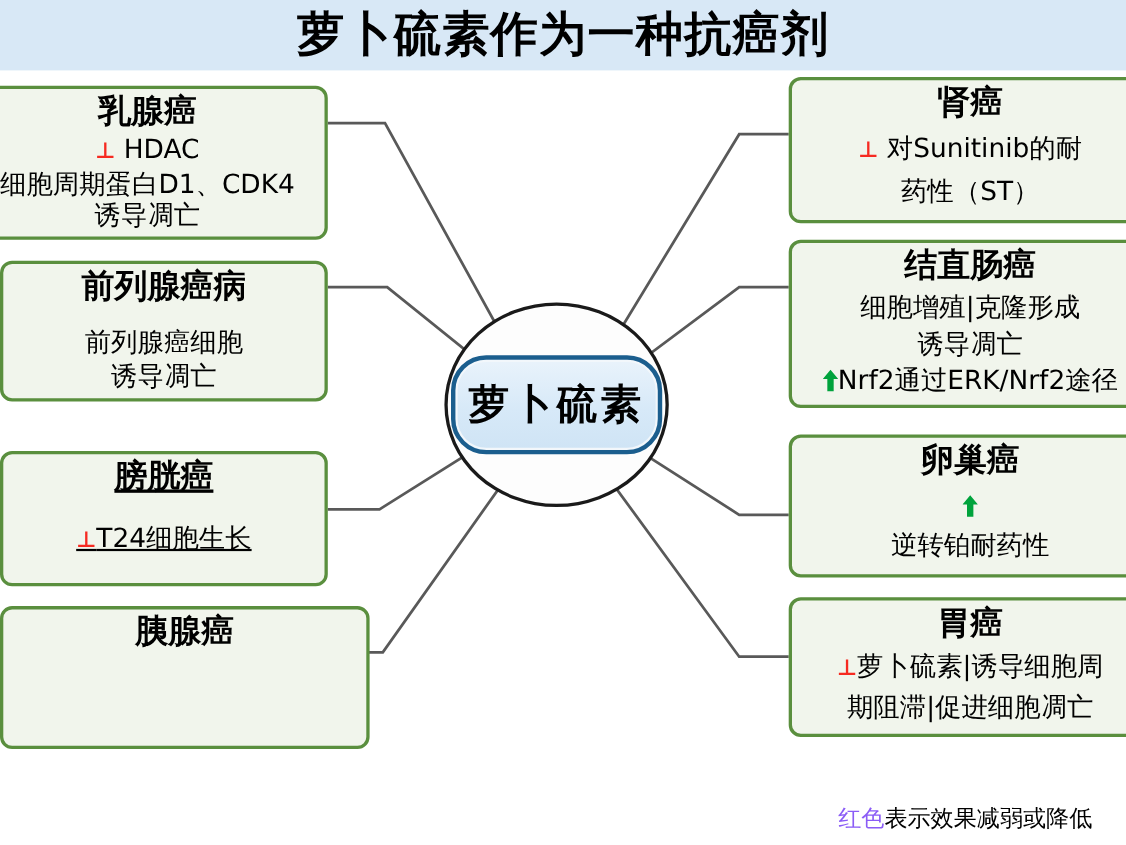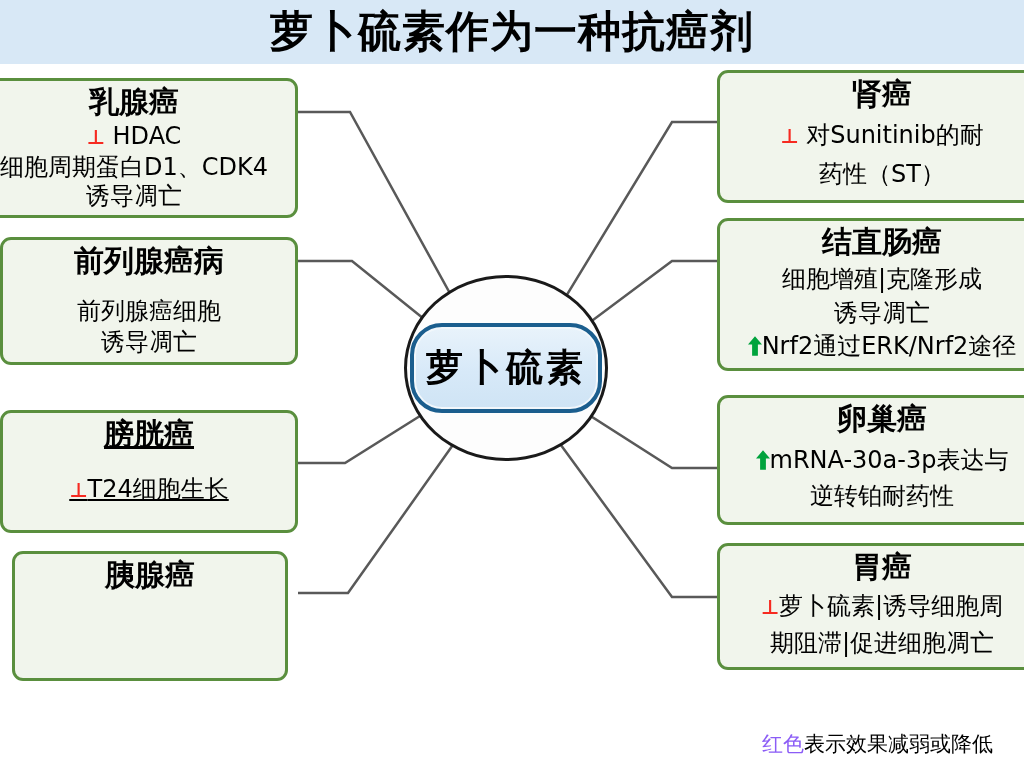--- a/index.html
+++ b/index.html
@@ -28,21 +28,21 @@
   .node-body{flex:1;display:flex;flex-direction:column;justify-content:space-evenly;}
   .bline{
     text-align:center;font-size:24px;line-height:28px;white-space:pre;
   }
   .inhibit{color:#f62a21;font-weight:700;font-size:20px;}
   .uparrow{display:inline-block;vertical-align:-2px;}
   
   #node-breast    {left:-30px;top:78px; width:328px;height:140px;}
   #node-prostate  {left:0px;  top:237px;width:298px;height:128px;gap:15px;}
   #node-bladder   {left:0px;  top:410px;width:298px;height:123px;text-decoration:underline;}
-  #node-pancreas  {left:12px;  top:551px;width:276px;height:130px;}
+  #node-pancreas  {left:0px;  top:551px;width:336px;height:130px;}
   #node-kidney    {left:717px;top:70px; width:330px;height:133px;}
   #node-colorectal{left:717px;top:218px;width:330px;height:153px;}
   #node-ovarian   {left:717px;top:395px;width:330px;height:130px;}
   #node-gastric   {left:717px;top:543px;width:330px;height:127px;}
   
   .ellipse{
     position:absolute;z-index:3;left:404px;top:275px;width:204px;height:186px;
     background:#fdfdfd;border:3px solid #1a1a1a;border-radius:50%;box-sizing:border-box;
     display:flex;align-items:center;justify-content:center;
   }
@@ -125,21 +125,21 @@
             <path d="M7.5 0 L15 9 H10.6 V21 H4.4 V9 H0 Z" fill="#00a33c"></path>
           </svg><span>Nrf2通过ERK/Nrf2途径</span></div>
     </div>
   </div>
 
   <div class="node" id="node-ovarian">
     <div class="node-title">卵巢癌</div>
     <div class="node-body">
       <div class="bline"><svg class="uparrow" width="14" height="20" viewBox="0 0 15 21">
             <path d="M7.5 0 L15 9 H10.6 V21 H4.4 V9 H0 Z" fill="#00a33c"></path>
-          </svg><span>mRNA-30a-3p表达与</span></div>
+          </svg></div>
       <div class="bline"><span>逆转铂耐药性</span></div>
     </div>
   </div>
 
   <div class="node" id="node-gastric">
     <div class="node-title">胃癌</div>
     <div class="node-body">
       <div class="bline"><span class="inhibit">⊥</span><span>萝卜硫素|诱导细胞周</span></div>
       <div class="bline"><span>期阻滞|促进细胞凋亡</span></div>
     </div>

